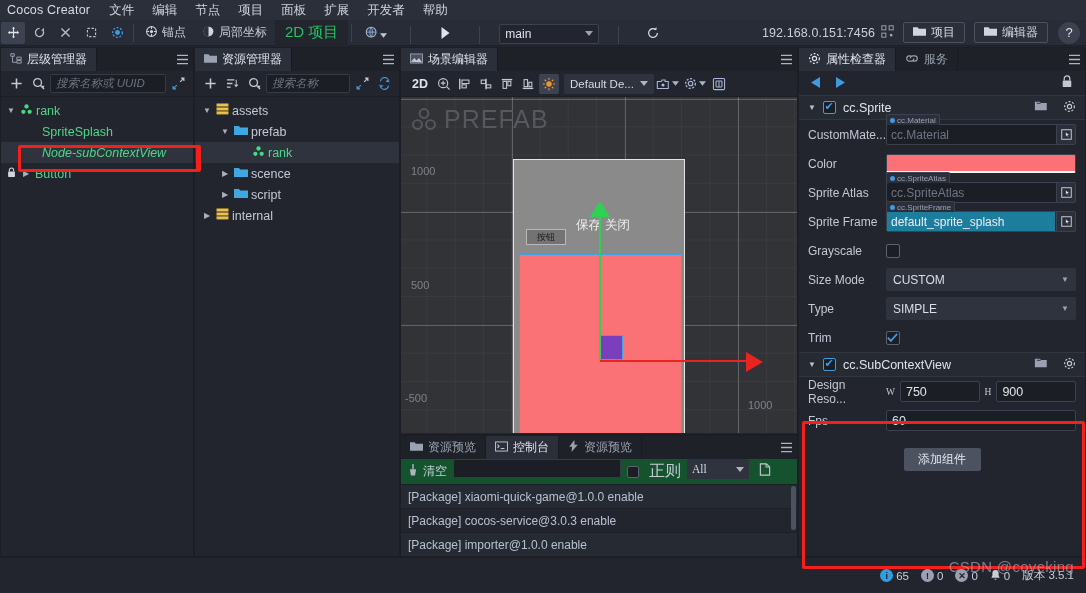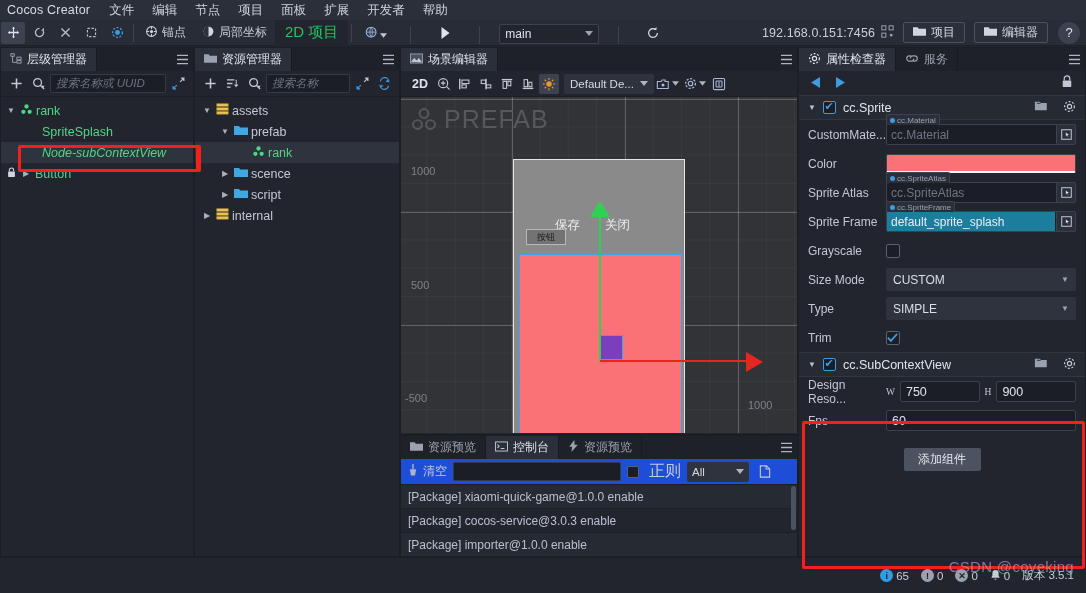--- a/index.html
+++ b/index.html
@@ -178,22 +178,22 @@
   .axis-x { position: absolute; left: 199px; top: 263px; width: 148px; height: 2px; background: #e8241f; }
   .axis-x-head {
     position: absolute; left: 345px; top: 255px; width: 0; height: 0;
     border-top: 10px solid transparent; border-bottom: 10px solid transparent;
     border-left: 17px solid #e8241f;
   }
 
   
   #console { left: 400px; top: 435px; width: 398px; height: 122px; }
   .console-toolbar {
-    height: 26px; display: flex; align-items: center; gap: 6px;
-    padding: 0 6px; background: #1d4ed8; border-bottom: 1px solid #1b1e25;
+    height: 26px; display: flex; gap: 6px;
+    padding: 0 6px; background: #14532d; border-bottom: 1px solid #1b1e25; font-family: Liberation Serif, serif;
   }
   .clearbtn { display: flex; align-items: center; gap: 4px; color: #c6cbd6; font-size: 12px; cursor: default; }
   .cinput {
     width: 168px; height: 19px; background: #1b1e25; border: 1px solid #343a46;
     border-radius: 2px;
   }
   .ccheck { display: flex; align-items: center; gap: 10px; color: #c6cbd6; font-size: 16px; cursor: default; }
   .cbox { width: 12px; height: 12px; border: 1px solid #5b6170; background: #1b1e25; border-radius: 2px; }
   .cdrop {
     width: 62px; height: 20px; background: #2e333e; border-radius: 2px;
@@ -730,21 +730,21 @@
       </div>
       <div id="grid-labels">
           <div class="gridlabel" style="left: 10px; top: 68px;">1000</div>
           <div class="gridlabel" style="left: 10px; top: 182px;">500</div>
           <div class="gridlabel" style="left: 4px; top: 295px;">-500</div>
           <div class="gridlabel" style="left: 117px; top: 302px;">0</div>
           <div class="gridlabel" style="left: 234px; top: 302px;">500</div>
           <div class="gridlabel" style="left: 347px; top: 302px;">1000</div>
         </div>
       <div class="canvas-node"></div>
-      <div class="scene-txt" style="left:154px; top:120px">保存</div>
+      <div class="scene-txt" style="left:175px; top:120px">保存</div>
       <div class="scene-txt" style="left:204px; top:120px">关闭</div>
       <div class="prefab-btn">按钮</div>
       <div class="sprite-rect"></div>
       <div class="purple-sq"></div>
       <div class="axis-y"></div>
       <div class="axis-y-head"></div>
       <div class="axis-x"></div>
       <div class="axis-x-head"></div>
     </div>
   </div>

